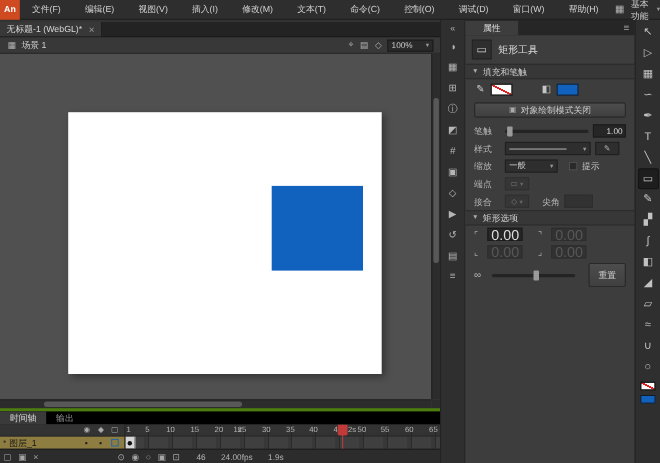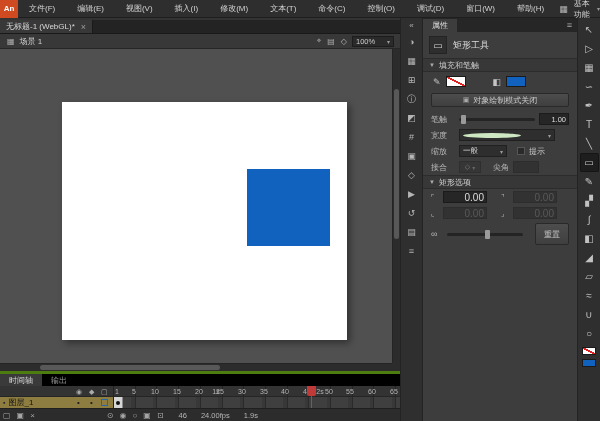--- a/index.html
+++ b/index.html
@@ -69,21 +69,21 @@
   .tlb-status + .tlb-status{margin-left:14px}
 
   
   .panel-strip{position:absolute;left:400px;top:18px;bottom:0;width:22px;background:#2f2f2f;border-left:1px solid #232323;display:flex;flex-direction:column;align-items:center;padding-top:2px;z-index:5}
   .strip-expand{font-size:8px;color:#b0b0b0;height:11px;line-height:11px}
   .strip-icon{width:16px;height:16px;margin-top:3px;display:flex;align-items:center;justify-content:center;font-size:9px;color:#b5b5b5;border-radius:2px}
 
   
   .props{position:absolute;left:422px;top:18px;bottom:0;width:155px;background:#3d3d3d;border-left:1px solid #232323;display:flex;flex-direction:column;z-index:5}
   .props-header{height:14px;background:#262626;display:flex;align-items:flex-end}
-  .props-tab{background:#3d3d3d;height:13px;line-height:13px;padding:0 9px;font-size:8px;color:#ddd}
+  .props-tab{background:#3d3d3d;height:13px;line-height:13px;padding:0 16px;font-size:8px;color:#ddd}
   .props-menu{margin-left:auto;padding:0 5px;color:#aaa;font-size:9px;line-height:14px}
   .props-body{flex:1;overflow:hidden;font-size:8px}
   .tool-row{display:flex;align-items:center;gap:6px;padding:4px 6px}
   .tool-icon-box{width:18px;height:18px;background:#2e2e2e;border:1px solid #242424;display:flex;align-items:center;justify-content:center;color:#cfcfcf;font-size:10px}
   .tool-name{color:#ddd;font-size:9px}
   .section-h{height:14px;background:#373737;border-top:1px solid #2c2c2c;border-bottom:1px solid #2c2c2c;display:flex;align-items:center;gap:4px;padding:0 6px;color:#cfcfcf}
   .sec-arrow{font-size:6px;color:#aaa}
   .fs-row{display:flex;align-items:center;gap:5px;padding:4px 10px}
   .fs-icon{font-size:9px;color:#c5c5c5}
   .swatch{width:20px;height:11px;border:1px solid #1a1a1a}
@@ -98,21 +98,21 @@
   .slider .sthumb{position:absolute;top:-3px;left:2px;width:5px;height:9px;background:#9a9a9a;border-radius:1px}
   .slider .sthumb.mid{left:50%}
   .valbox{width:30px;height:12px;background:#262626;border:1px solid #1b1b1b;color:#ddd;font-size:7.5px;display:flex;align-items:center;justify-content:flex-end;padding:0 2px;flex:none}
   .dd{height:12px;background:#2e2e2e;border:1px solid #202020;display:flex;align-items:center;justify-content:space-between;padding:0 3px;color:#ccc;font-size:7.5px}
   .line-preview{width:52px;height:1px;background:#aaa}
   .width-preview{width:58px;height:5px;background:#cde7c2;border-radius:50%}
   .checkbox{width:8px;height:8px;background:#2a2a2a;border:1px solid #555;margin-left:6px;flex:none}
   .minibtn{width:22px;height:12px;background:#2e2e2e;border:1px solid #202020;display:flex;align-items:center;justify-content:center;gap:2px;color:#bbb;font-size:7px;flex:none}
   .dim{opacity:.45}
   .corner-glyph{font-size:8px;color:#aaa;width:8px;flex:none}
-  .cornerbox{width:44px;height:12px;background:#262626;border:1px solid #1b1b1b;color:#ddd;font-size:10px;display:flex;align-items:center;justify-content:flex-end;padding:0 2px;flex:none}
+  .cornerbox{width:32px;height:12px;background:#262626;border:1px solid #1b1b1b;color:#ddd;font-size:13px;display:flex;align-items:center;justify-content:flex-end;padding:0 2px;flex:none}
   .cornerbox.dimtxt{color:#777}
   .pair2{margin-left:10px;display:flex;align-items:center;gap:4px}
   .lock-icon{font-size:9px;color:#b5b5b5;width:12px;flex:none}
   .reset-btn{width:34px;height:22px;background:linear-gradient(#4d4d4d,#3f3f3f);border:1px solid #292929;border-radius:2px;color:#ccc;font-size:8px;display:flex;align-items:center;justify-content:center;margin-left:8px;flex:none}
 
   
   .tools{position:absolute;left:577px;top:18px;bottom:0;width:23px;background:#2f2f2f;border-left:1px solid #232323;display:flex;flex-direction:column;align-items:center;padding-top:2px;z-index:5}
   .tool-cell{width:19px;height:19px;display:flex;align-items:center;justify-content:center;font-size:10px;color:#c2c2c2;border-radius:2px;flex:none}
   .tool-cell.selected{background:#1e1e1e;box-shadow:inset 0 0 0 1px #151515}
   .tool-swatch{width:14px;height:8px;border:1px solid #1a1a1a;margin-top:4px;flex:none}
@@ -295,39 +295,47 @@
       </div>
 
       <div class="prow">
         <span class="plabel">笔触</span>
         <div class="slider">
           <div class="sthumb"></div>
         </div>
         <div class="valbox">1.00</div>
       </div>
 
-
-      <div class="prow">
-        <span class="plabel">宽度</span>
-        <div class="dd" style="width:96px">
-          <div class="width-preview"></div>
+      <div class="prow">
+        <span class="plabel">样式</span>
+        <div class="dd" style="width:78px">
+          <div class="line-preview"></div>
           <span class="arr">▾</span>
         </div>
-      </div>
+        <div class="minibtn">✎</div>
+      </div>
+
 
       <div class="prow">
         <span class="plabel">缩放</span>
         <div class="dd" style="width:48px">
           <span>一般</span>
           <span class="arr">▾</span>
         </div>
         <div class="checkbox"></div>
         <span>提示</span>
       </div>
 
+      <div class="prow">
+        <span class="plabel">端点</span>
+        <div class="minibtn dim">
+          <span>▭</span>
+          <span class="arr">▾</span>
+        </div>
+      </div>
 
       <div class="prow">
         <span class="plabel">接合</span>
         <div class="minibtn dim">
           <span>◇</span>
           <span class="arr">▾</span>
         </div>
         <span style="margin-left:8px;color:#b8b8b8">尖角</span>
         <div class="valbox dim" style="width:26px"></div>
       </div>

